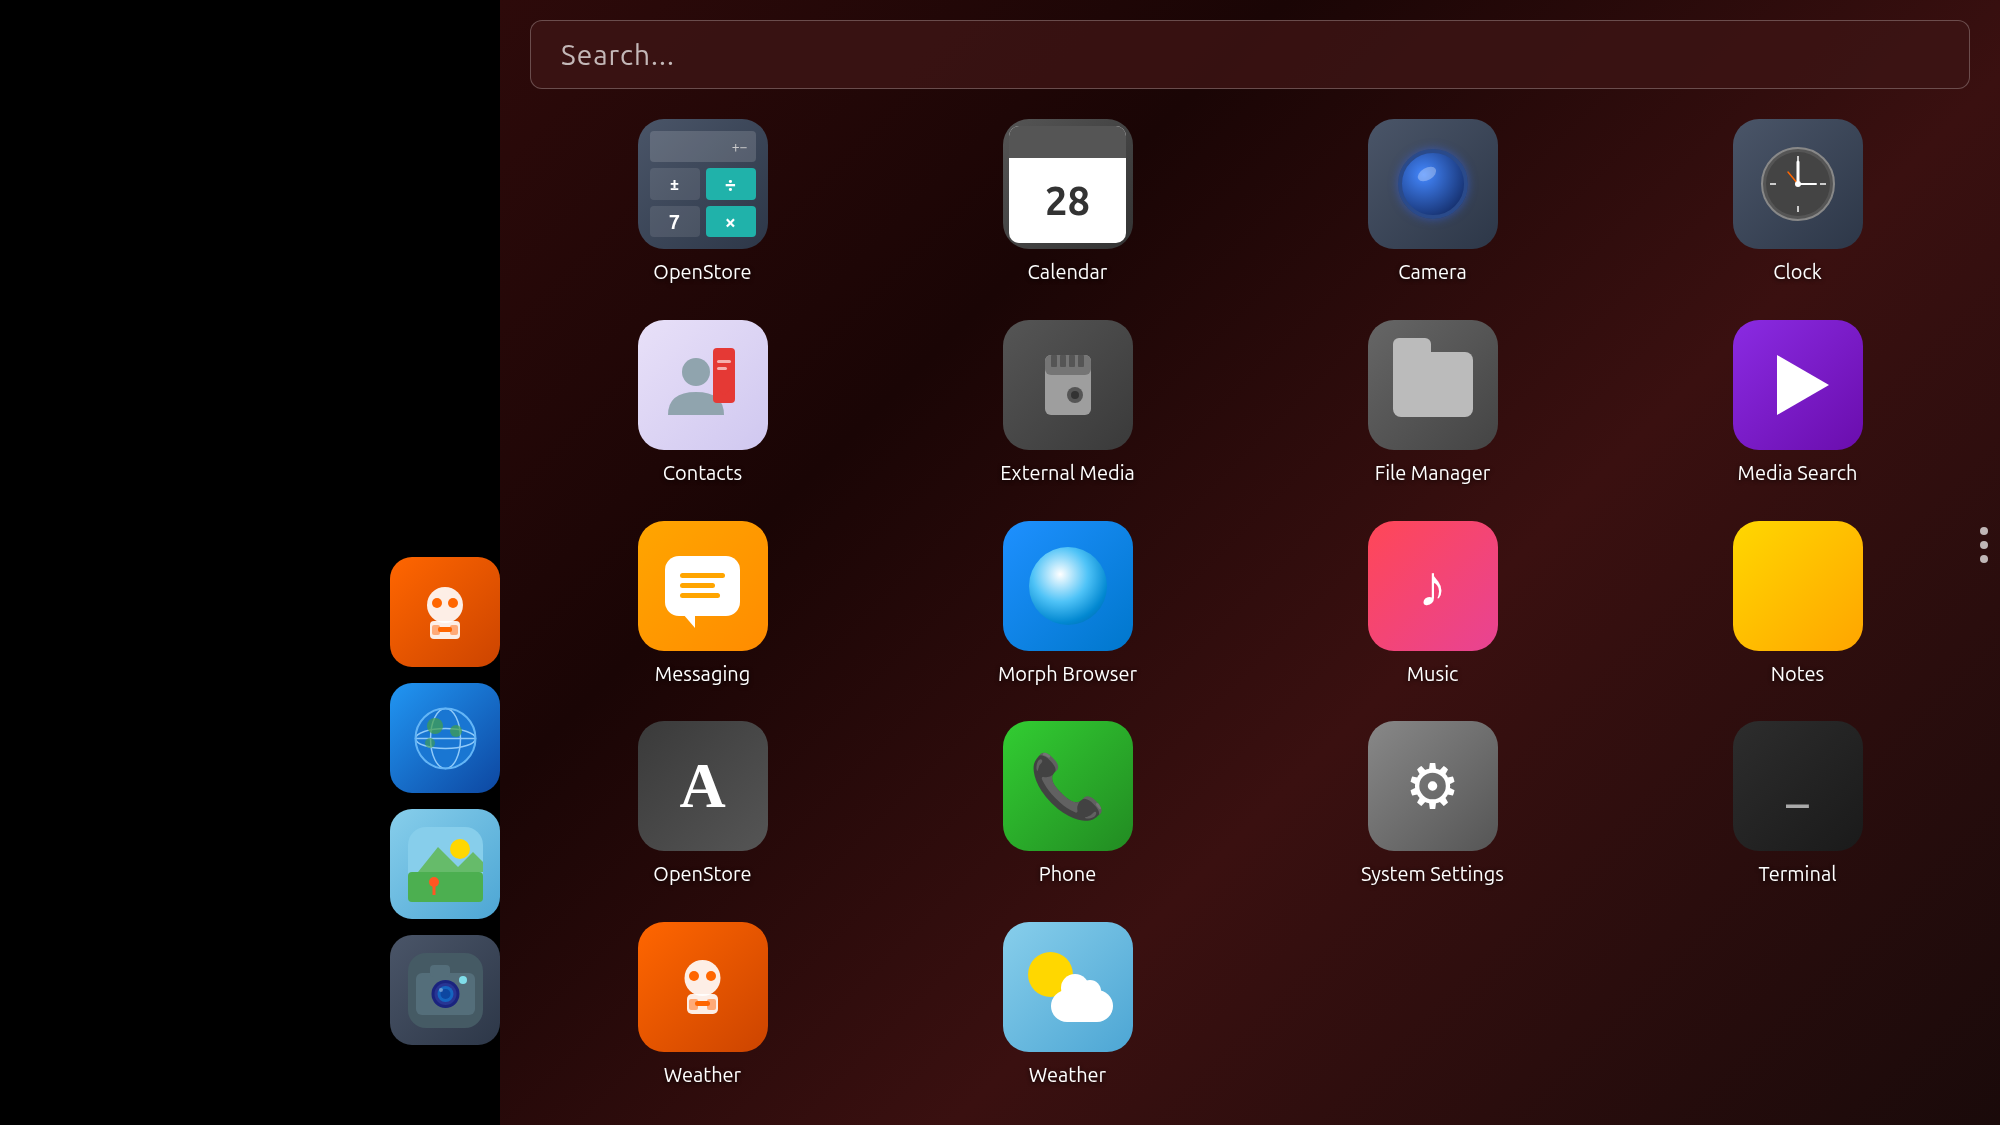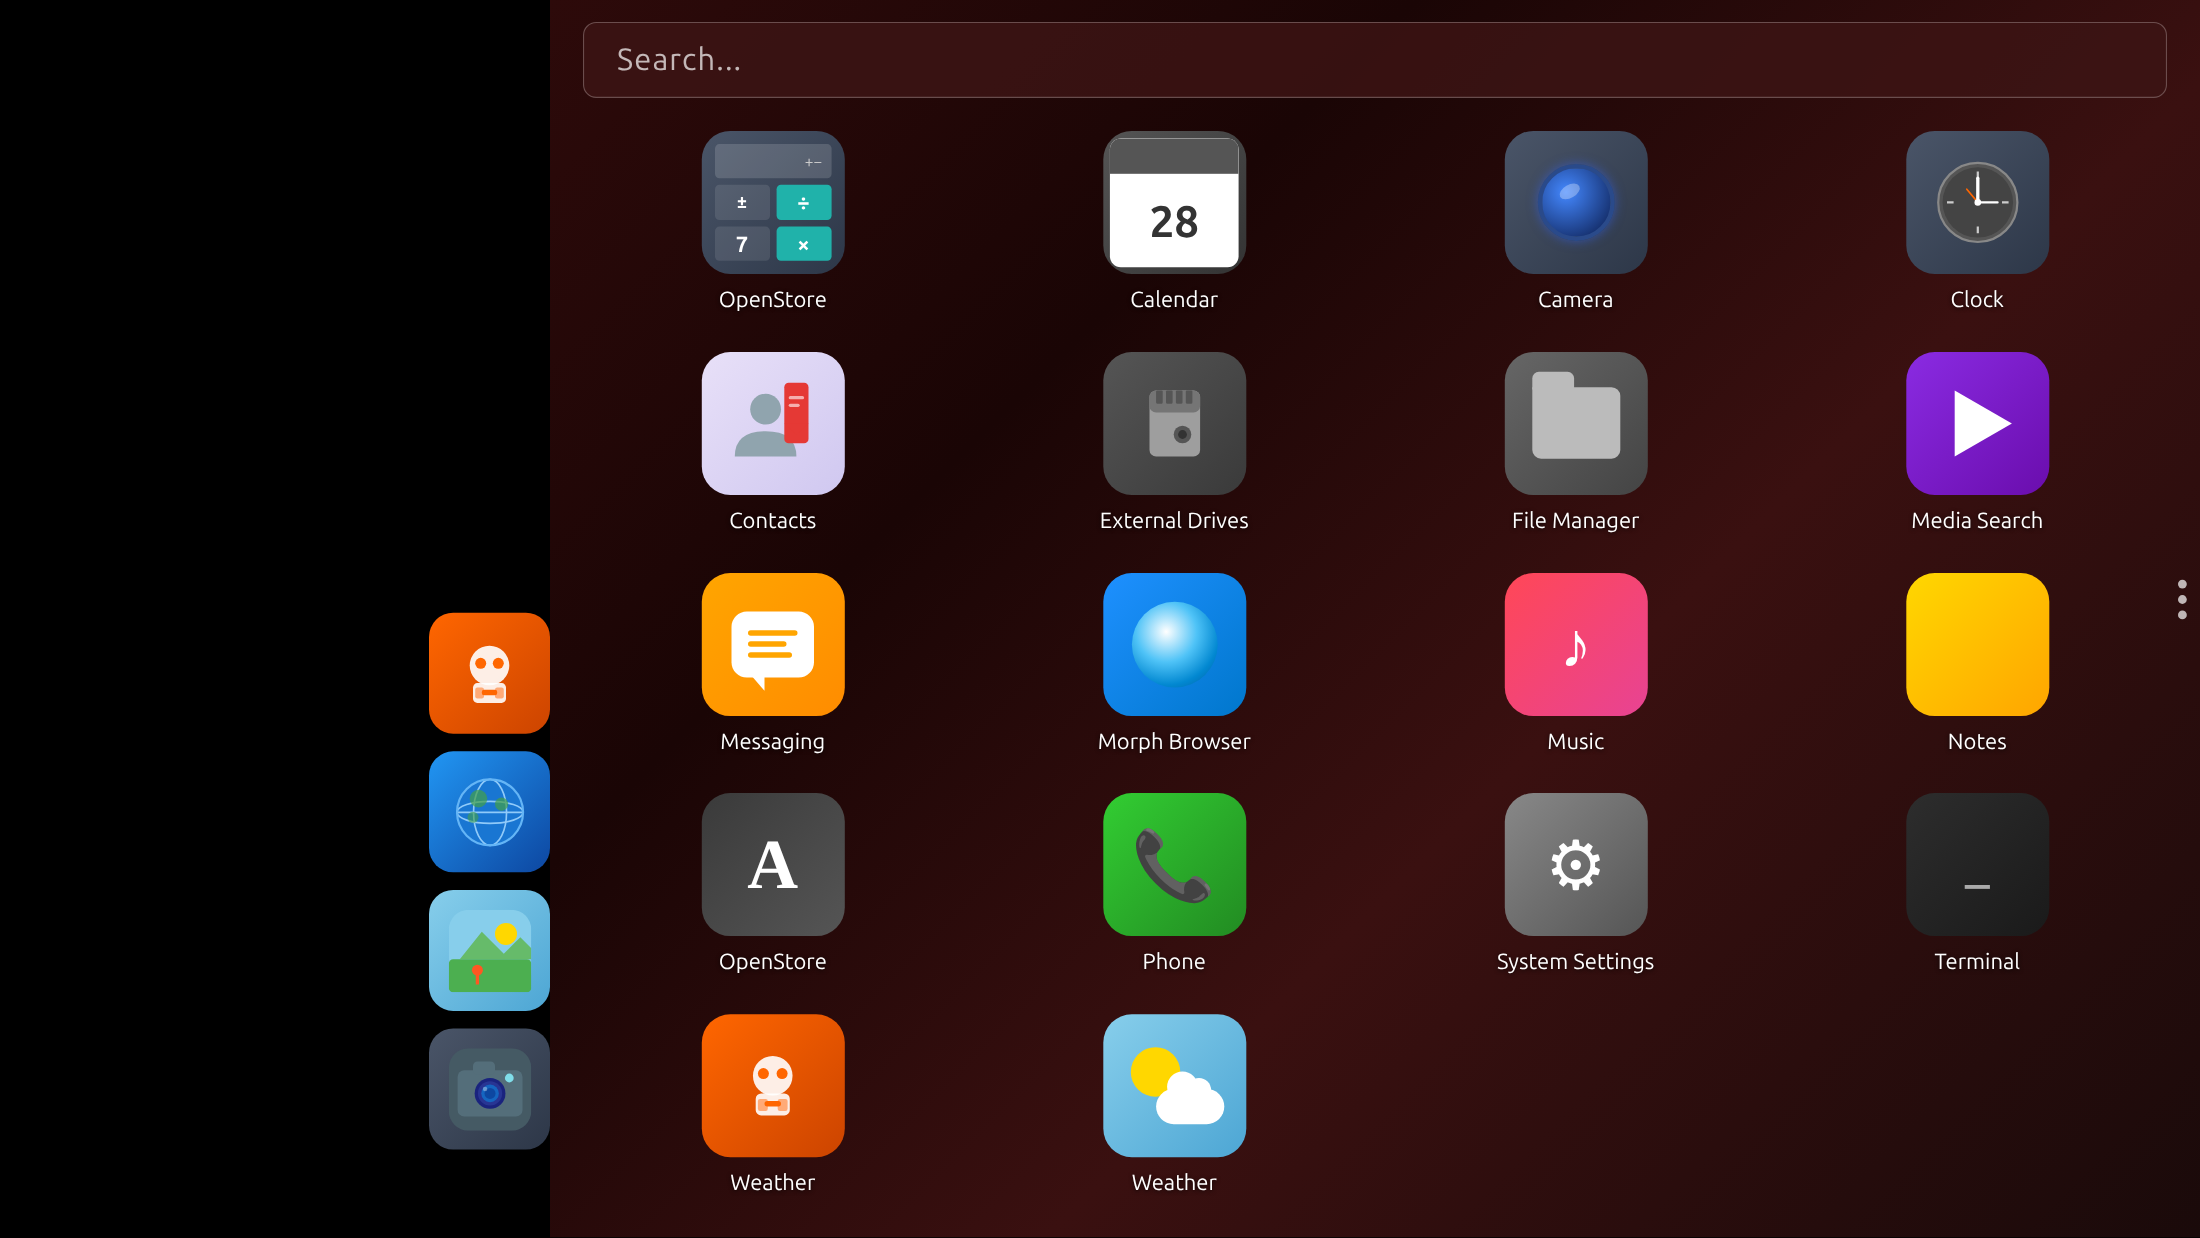--- a/index.html
+++ b/index.html
@@ -628,21 +628,21 @@
           <rect x="22" y="15" width="46" height="60" rx="6" fill="#9e9e9e"></rect>
           <rect x="22" y="15" width="46" height="20" rx="6" fill="#757575"></rect>
           <rect x="28" y="15" width="6" height="12" rx="1" fill="#555"></rect>
           <rect x="37" y="15" width="6" height="12" rx="1" fill="#555"></rect>
           <rect x="46" y="15" width="6" height="12" rx="1" fill="#555"></rect>
           <rect x="55" y="15" width="6" height="12" rx="1" fill="#555"></rect>
           <circle cx="52" cy="55" r="8" fill="#555"></circle>
           <circle cx="52" cy="55" r="4" fill="#333"></circle>
         </svg>
       </div>
-      <span class="app-label">External Drives</span>
+      <span class="app-label">External Media</span>
     </div>
 
     <div class="app-item">
       <div class="app-icon icon-file-manager" style="align-items:center;justify-content:center;">
         <div class="folder-shape"></div>
       </div>
       <span class="app-label">File Manager</span>
     </div>
 
 

